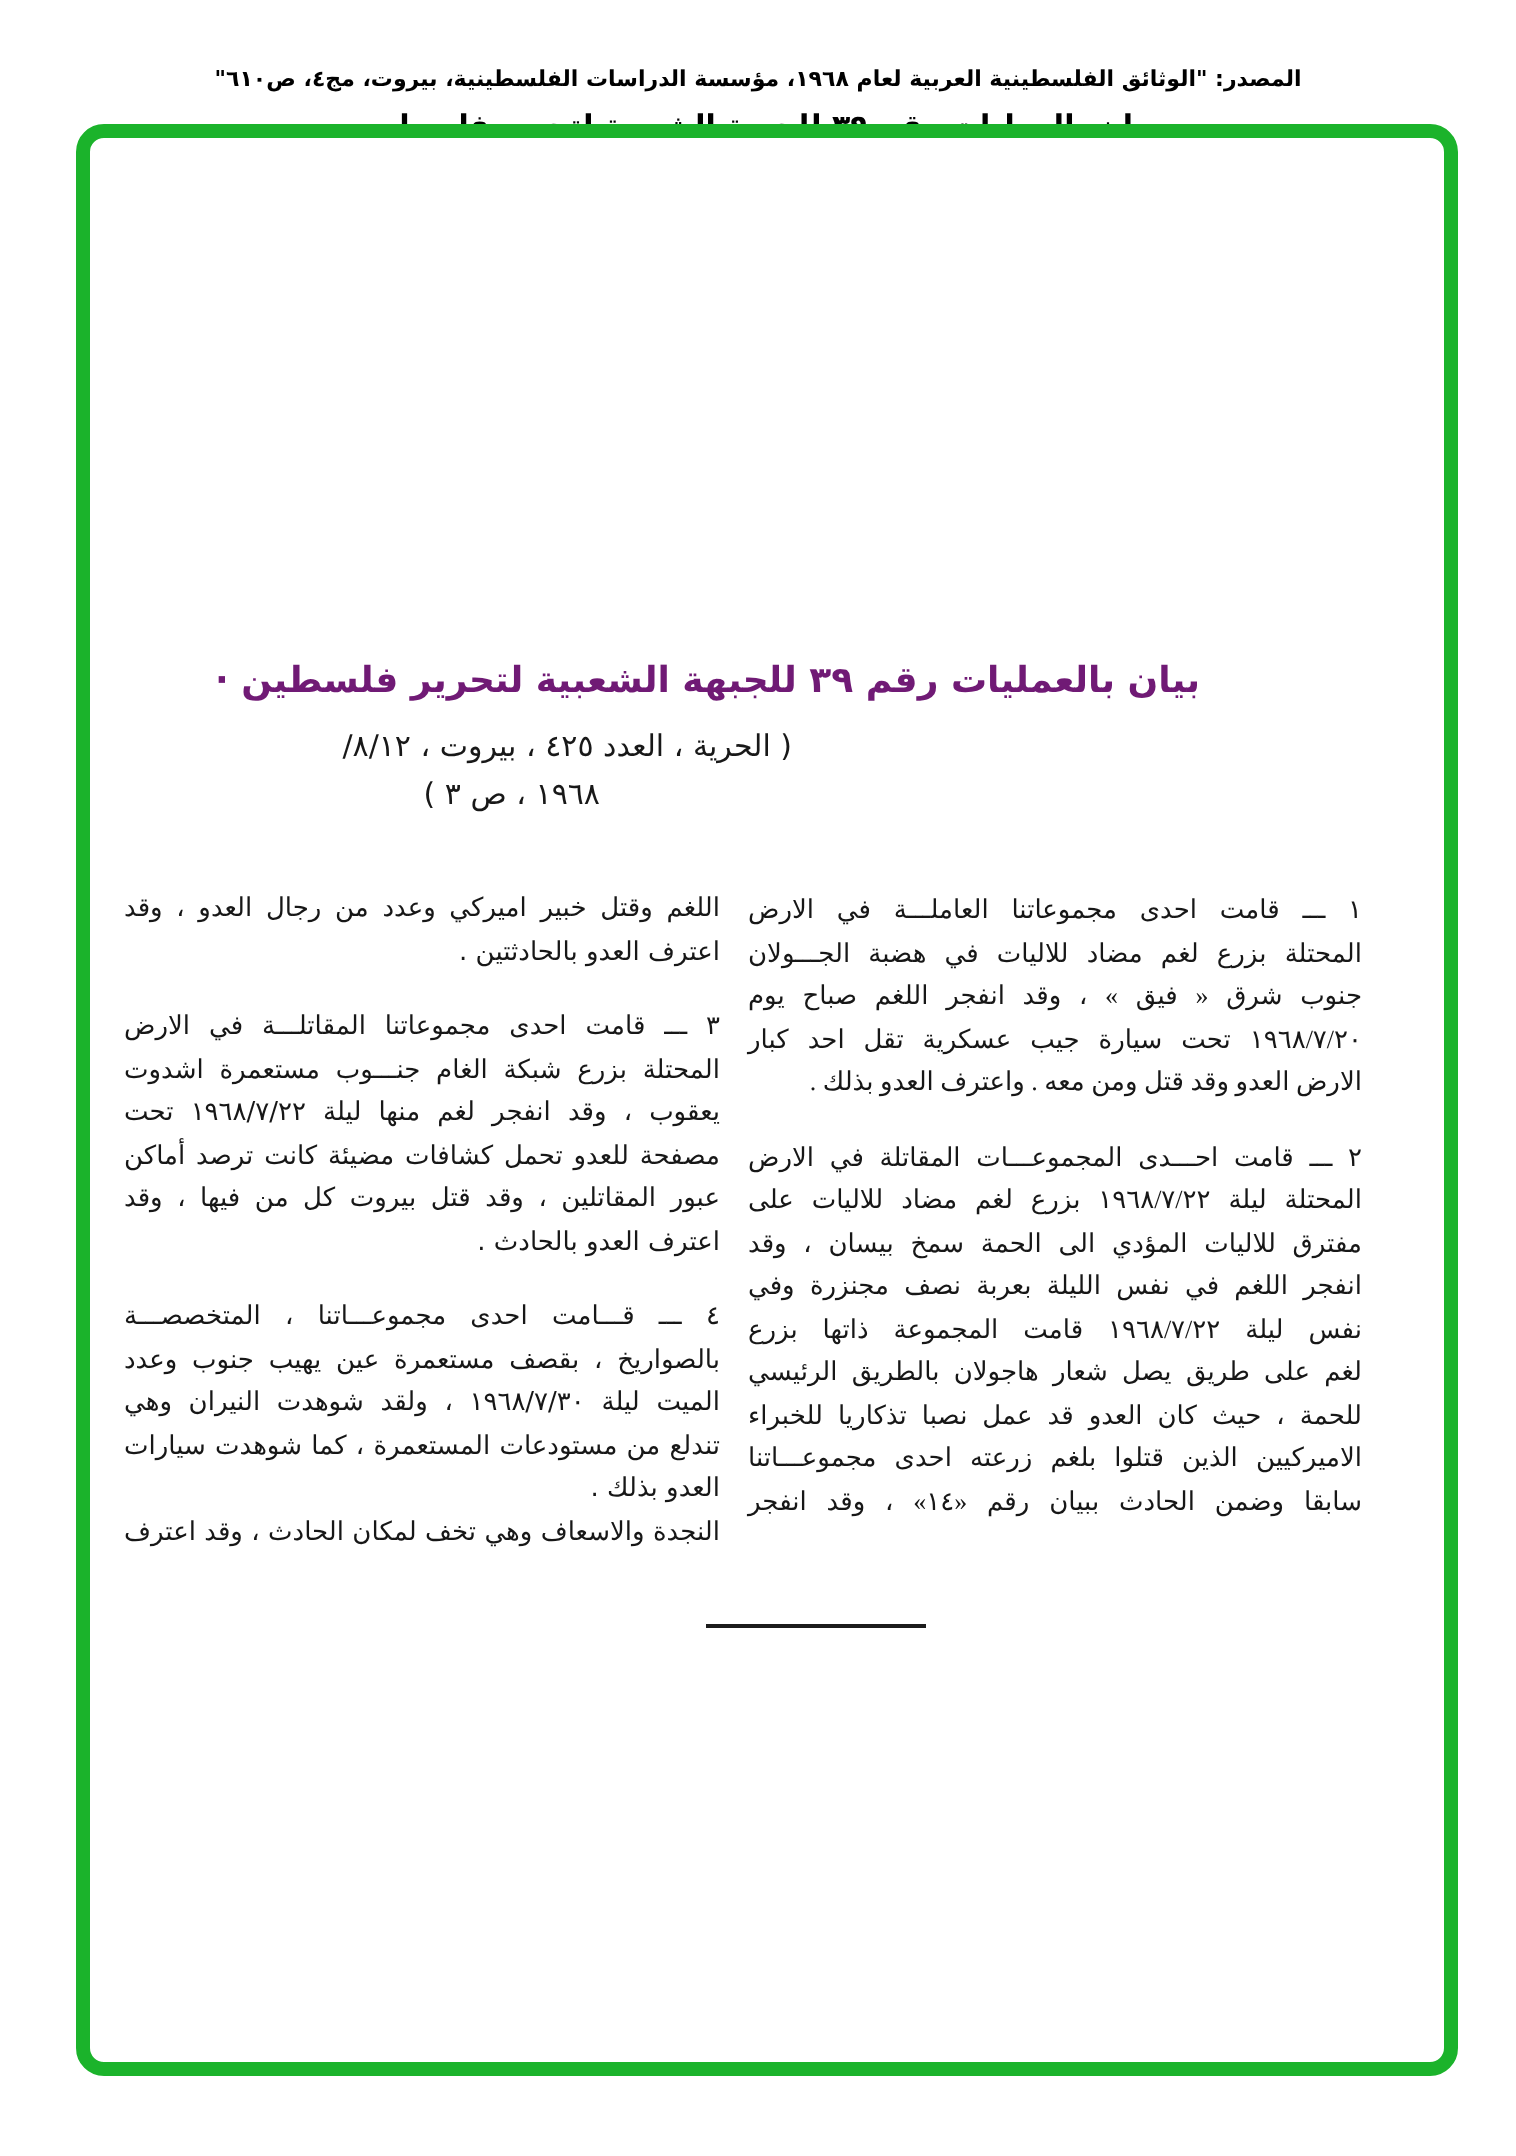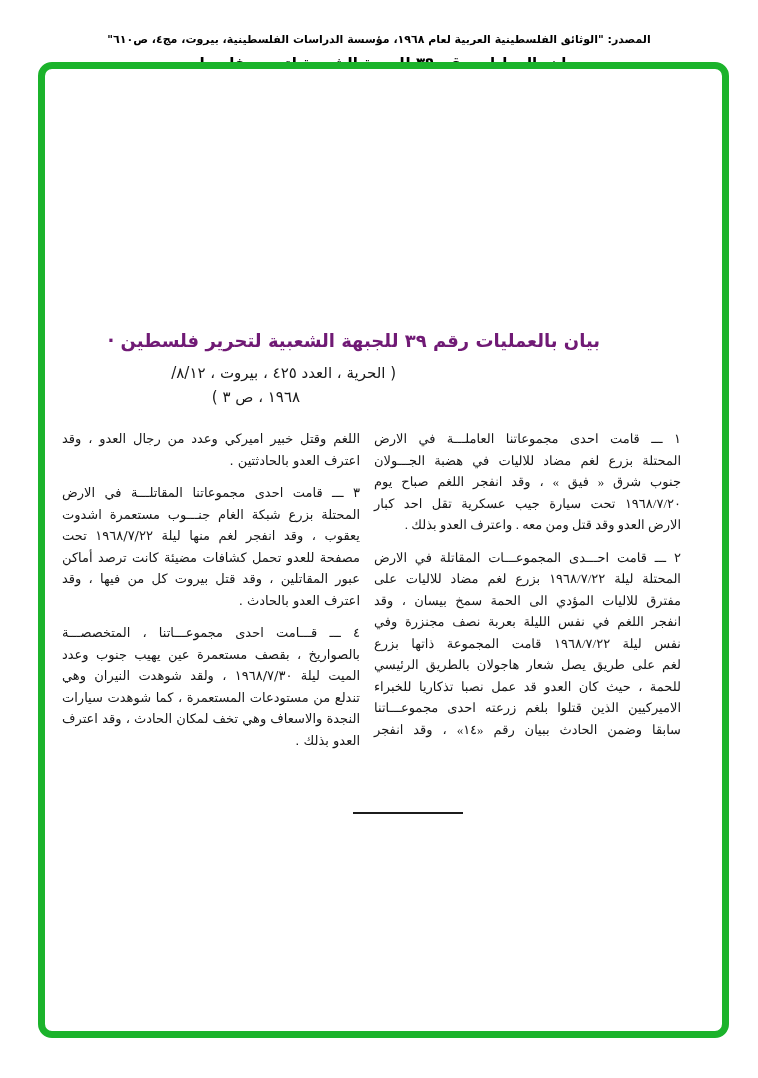--- a/index.html
+++ b/index.html
@@ -30,21 +30,21 @@
   .cit2 {
     position:absolute; top:388px; right:458px; direction:rtl;
     font-size:15px; white-space:nowrap; color:#181818;
   }
   .col {
     position:absolute; top:428px; direction:rtl; font-size:13px;
     line-height:21.5px; color:#171717;
   }
   .col-right { left:374px; width:307px;font-family:Liberation Serif, serif; }
   .col-left  { left:62px;  width:298px; }
-  .para { margin:0 0 11px 0; }
+  .para { margin:16px 0 11px 0; }
   .line { text-align:justify; text-align-last:justify; }
   .line-end { text-align-last:start; }
   .rule {
     position:absolute; left:353px; top:812px; width:110px; height:2px;
     background:#1c1c1c;
   }
 </style>
 </head>
 <body>
 
@@ -90,18 +90,18 @@
       <div class="line">يعقوب ، وقد انفجر لغم منها ليلة ١٩٦٨/٧/٢٢ تحت</div>
       <div class="line">مصفحة للعدو تحمل كشافات مضيئة كانت ترصد أماكن</div>
       <div class="line">عبور المقاتلين ، وقد قتل بيروت كل من فيها ، وقد</div>
       <div class="line line-end">اعترف العدو بالحادث .</div>
     </div>
     <div class="para">
       <div class="line">٤ ـــ قـــامت احدى مجموعـــاتنا ، المتخصصـــة</div>
       <div class="line">بالصواريخ ، بقصف مستعمرة عين يهيب جنوب وعدد</div>
       <div class="line">الميت ليلة ١٩٦٨/٧/٣٠ ، ولقد شوهدت النيران وهي</div>
       <div class="line">تندلع من مستودعات المستعمرة ، كما شوهدت سيارات</div>
+      <div class="line line-end">العدو بذلك .</div>
       <div class="line">النجدة والاسعاف وهي تخف لمكان الحادث ، وقد اعترف</div>
-      <div class="line line-end">العدو بذلك .</div>
     </div>
   </div>
 
 <div class="rule"></div>
 
 </body></html>

